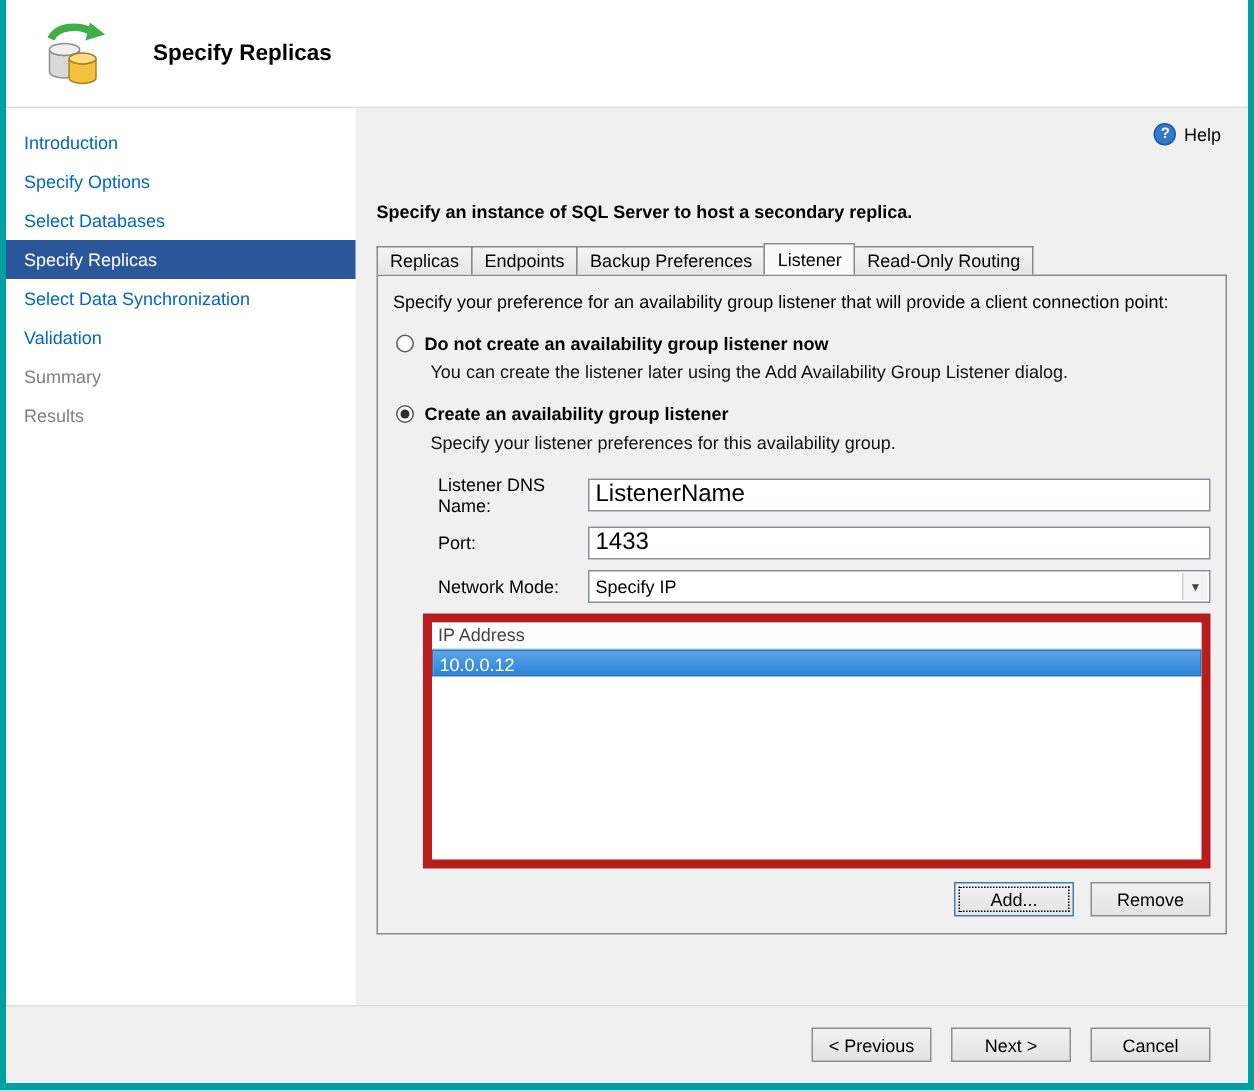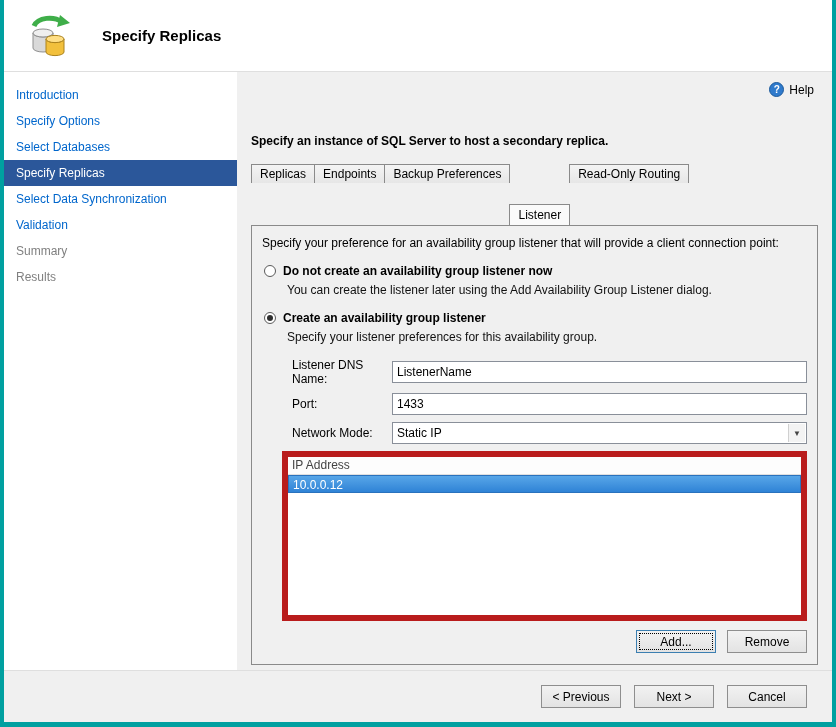--- a/index.html
+++ b/index.html
@@ -76,21 +76,20 @@
   .tab {
     height:19px; line-height:18px; padding:0 8px;
     border:1px solid #8a8a8a; border-bottom:none;
     background:linear-gradient(#f4f4f4,#e6e6e6);
     margin-right:-1px; position:relative; top:2px; cursor:pointer;
     white-space:nowrap;
   }
   .tab.active {
     background:#fafafa; height:21px; top:0; z-index:3;
     padding-top:1px;
-    margin-top:42px;
   }
   .tab-panel {
     border:1px solid #8a8a8a;
     margin-left:6px; margin-right:2px;
     height:440px; background:#f0f0f0;
     padding:6px 8px; position:relative; z-index:1;
   }
   .panel-intro { margin:4px 2px 14px 2px; }
   
   .radio-row { display:flex; align-items:center; gap:7px; margin-left:4px; margin-bottom:5px; cursor:pointer; }
@@ -103,21 +102,21 @@
     content:""; position:absolute; left:2px; top:2px;
     width:6px; height:6px; border-radius:50%; background:#2e2e2e;
   }
   .radio-label { font-weight:bold; }
   .radio-desc { margin:0 0 14px 27px; color:#111; }
   
   .form-row { display:flex; align-items:center; margin:0 2px 7px 32px; }
   .form-label { flex:0 0 100px; }
   .text-input {
     flex:1; height:22px; border:1px solid #898f99; background:#fff;
-    font-family:"Liberation Sans",sans-serif; font-size:12px;
+    font-family:"Liberation Sans",sans-serif; font-size:16px;
     padding:0 4px; outline:none;
   }
   .select-box {
     flex:1; height:22px; border:1px solid #898f99; background:#fff;
     display:flex; align-items:center; padding-left:4px; position:relative; cursor:pointer;
   }
   .select-arrow {
     position:absolute; right:1px; top:1px; bottom:1px; width:17px;
     display:flex; align-items:center; justify-content:center;
     background:#f3f3f3; border-left:1px solid #d0d0d0;
@@ -232,21 +231,21 @@
             <span class="form-label">Listener DNS Name:</span>
             <input class="text-input" type="text" value="ListenerName" style="">
           </div>
           <div class="form-row">
             <span class="form-label">Port:</span>
             <input class="text-input" type="text" value="1433" style="">
           </div>
           <div class="form-row">
             <span class="form-label">Network Mode:</span>
             <div class="select-box">
-              <span>Static IP</span>
+              <span>Specify IP</span>
               <span class="select-arrow">▼</span>
             </div>
           </div>
 
           <div class="ip-list">
             <div class="ip-list-header">IP Address</div>
             <div class="ip-row selected">10.0.0.12</div>
           </div>
 
           <div class="panel-buttons">

